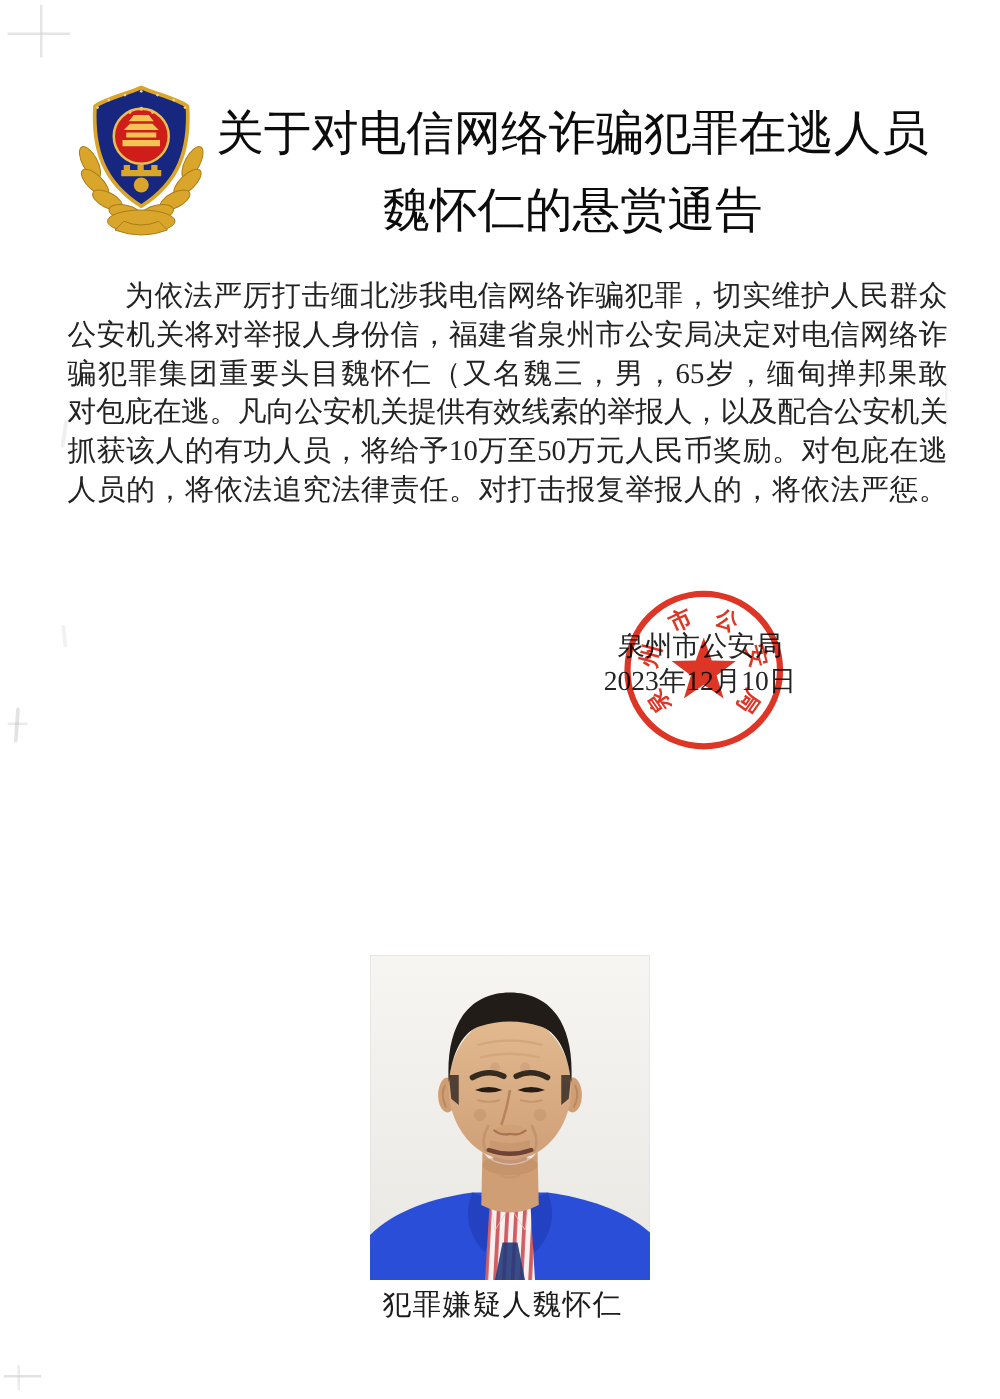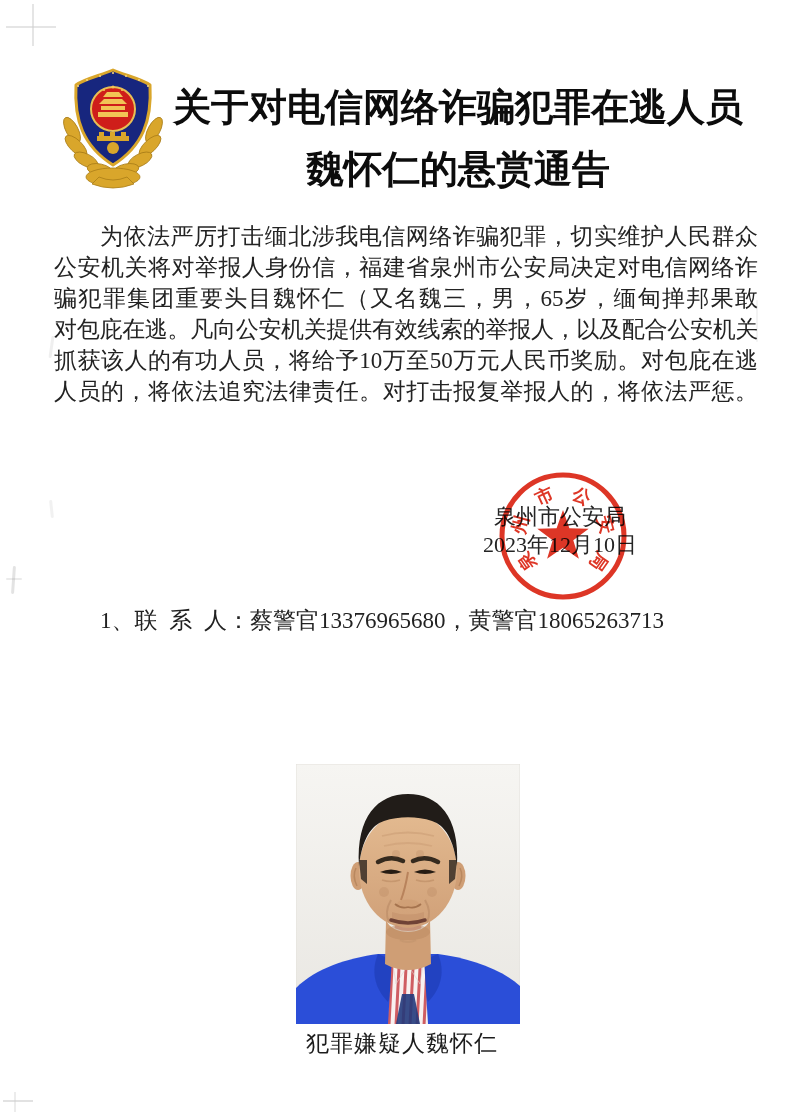--- a/index.html
+++ b/index.html
@@ -4,21 +4,21 @@
 <style>
   html,body{margin:0;padding:0;background:#ffffff;}
   .page{
     position:relative;width:800px;height:1119px;background:#ffffff;overflow:hidden;
     font-family:"Liberation Serif","DejaVu Serif",serif;color:#1e1e1e;
   }
   
   .badge{position:absolute;left:56px;top:64px;width:114px;height:128px;}
   .title{
     position:absolute;left:150px;top:76px;width:616px;text-align:center;
-    font-family:"Liberation Sans","DejaVu Sans",sans-serif;font-weight:700;
+    font-family:"Liberation Sans","DejaVu Sans",sans-serif;font-weight:400;
     font-size:38px;line-height:62px;color:#0c0c0c;letter-spacing:0px;
   }
   
   .notice-body{position:absolute;left:54px;top:221px;width:704px;font-size:23px;color:#232323;}
   .bodyline{
     line-height:31px;white-space:nowrap;
     text-align:justify;text-align-last:justify;
   }
   .bodyline.first{padding-left:46px;}
   .bodyline.short{text-align-last:left;}
@@ -131,23 +131,20 @@
       <text transform="translate(49,110.2) rotate(-125)" dominant-baseline="central">泉</text>
       <text transform="translate(42.5,73.6) rotate(-75)" dominant-baseline="central">州</text>
       <text transform="translate(66.4,45.1) rotate(-25)" dominant-baseline="central">市</text>
       <text transform="translate(103.6,45.1) rotate(25)" dominant-baseline="central">公</text>
       <text transform="translate(127.5,73.6) rotate(75)" dominant-baseline="central">安</text>
       <text transform="translate(121,110.2) rotate(125)" dominant-baseline="central">局</text>
     </g>
   </svg>
 
   <div class="contacts">
-    <div>
-      <div class="contactline first spaced">1、联 系 人：蔡警官13376965680，黄警官18065263713</div>
-    </div>
     <div>
     </div>
   </div>
 
   <svg class="photo" viewBox="0 0 224 260" aria-hidden="true">
     <defs>
       <linearGradient id="pbg" x1="0" y1="0" x2="0" y2="1">
         <stop offset="0" stop-color="#f6f5f2"></stop>
           <stop offset="1" stop-color="#e9e7e2"></stop>
       </linearGradient>

